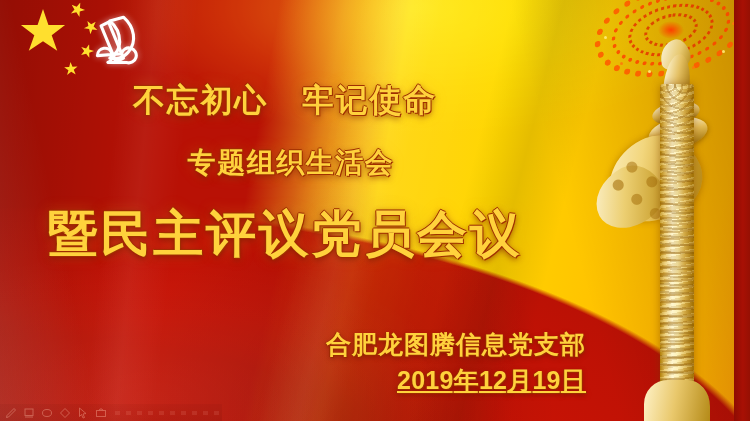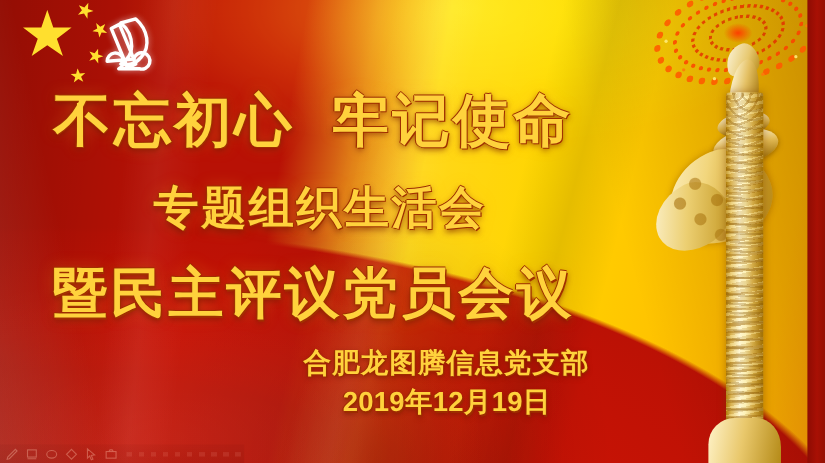--- a/index.html
+++ b/index.html
@@ -203,40 +203,41 @@
     line-height:1;
     letter-spacing:.055em;
     text-shadow:
       0 0 1px #8a2200,
       1px 1px 0 #a33100,
       -1px 0 0 #a33100,
       0 -1px 0 #a33100,
       0 2px 6px rgba(110,20,0,.72),
       0 0 14px rgba(255,170,40,.35);
   }
-  .t1{font-size:52px;margin:0 0 33px 0;}
+  .t1{font-size:32px;margin:0 0 33px 0;}
   .t1 .gap{display:inline-block;width:34px;}
-  .t2{font-size:41px;margin:0 0 32px 12px;}
+  .t2{font-size:28px;margin:0 0 32px 12px;}
   .t3{font-size:50px;margin:0;}
 
   
   .foot{
-    position:absolute;left:226px;top:316px;width:360px;text-align:center;
+    position:absolute;left:226px;top:331px;width:360px;text-align:right;
   }
   .org{
     font-family:"DejaVu Serif","Liberation Serif",serif;
     font-weight:700;font-size:25px;color:#ffd23c;letter-spacing:.04em;
     line-height:1.12;
     text-shadow:1px 1px 0 #9c2c00,-1px 0 0 #9c2c00,0 2px 5px rgba(110,20,0,.7);
   }
   .date{
     margin-top:5px;
     font-family:"Liberation Sans","DejaVu Sans",sans-serif;
     font-weight:700;font-size:25px;color:#ffd23c;letter-spacing:.01em;
     text-shadow:1px 1px 0 #9c2c00,-1px 0 0 #9c2c00,0 2px 5px rgba(110,20,0,.7);
+    text-decoration:underline;
   }
   .date .cn{font-family:"DejaVu Serif","Liberation Serif",serif;}
 
   
   .annot-bar{
     position:absolute;left:0;bottom:0;height:17px;width:216px;
     display:flex;align-items:center;gap:3px;
     padding:0 3px;
     background:linear-gradient(180deg, rgba(40,0,0,.10), rgba(20,0,0,.18));
     opacity:.42;

